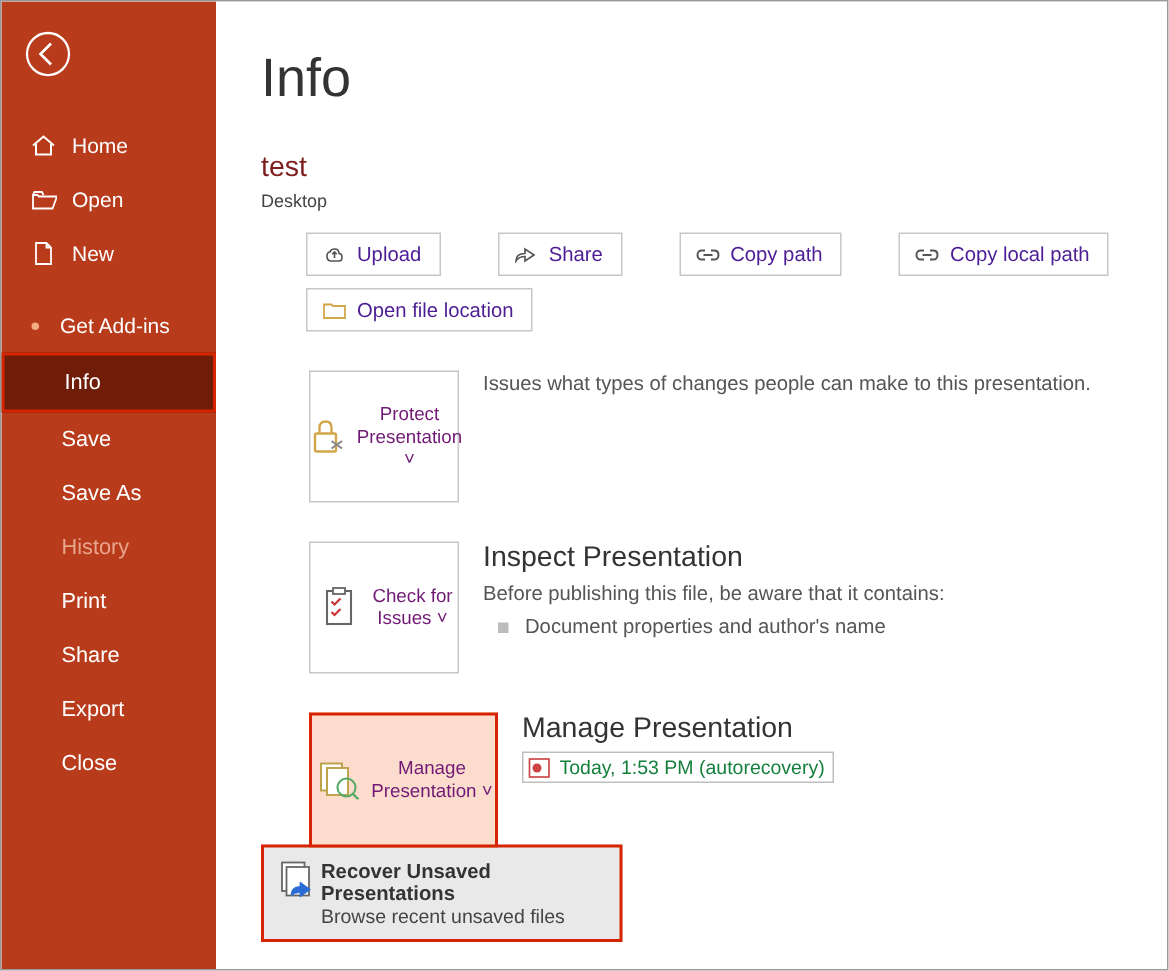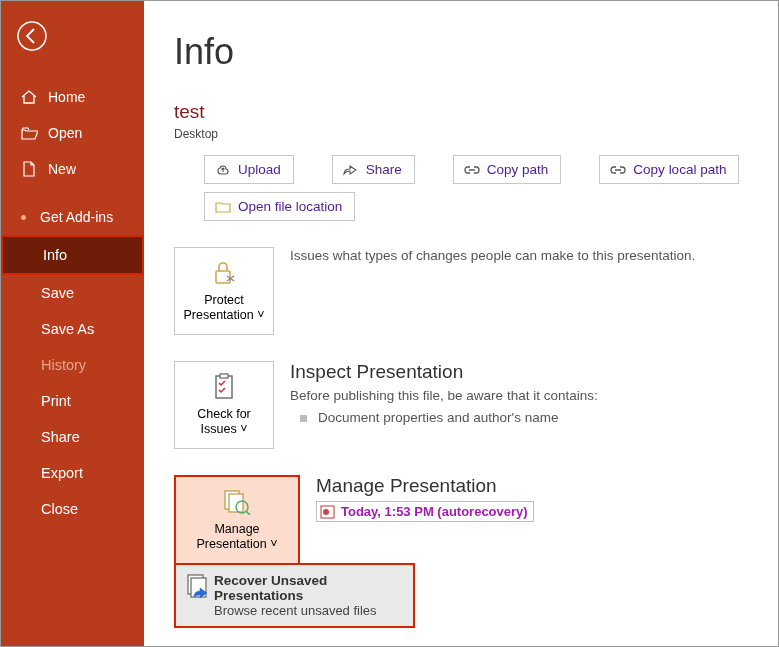--- a/index.html
+++ b/index.html
@@ -15,29 +15,29 @@
   .sidebar .item.text-only { padding-left: 40px; font-size: 14.5px;}
   .sidebar .item.hist { color: #e8a58c; }
   .main { flex: 1; padding: 30px 22px 0 30px; background:#fff; color:#333; overflow:hidden;}
   .main h1 { font-size: 36px; font-weight: 300; color: #333; margin-bottom: 28px; }
   .file-name { font-size: 19px; color: #7f1d1d; font-weight:400;}
   .file-path { font-size: 12px; color: #444; margin-top: 4px; margin-bottom: 14px; }
   .btn-row { display: flex; gap: 8px; margin-bottom: 26px; flex-wrap: wrap;}
   .btn { border: 1px solid #c7c7c7; background: #fff; padding: 6px 12px 6px 10px; font-size: 13.5px; display: inline-flex; align-items: center; gap: 7px; cursor: pointer; color:#4c1d95;margin-left:30px;}
   .btn .sic { width: 16px; height: 14px; display:inline-flex;align-items:center;justify-content:center;}
   .section { display: flex; gap: 16px; margin-bottom: 26px; }
-  .tile { width: 100px; height: 88px; border: 1px solid #c7c7c7; display: flex; flex-direction: column; align-items: center; justify-content: center; font-size: 12.5px; color:#000000; text-align:center; line-height:1.2; gap:6px; cursor:pointer;}
+  .tile { width: 100px; height: 88px; border: 1px solid #c7c7c7; display: flex; align-items: center; justify-content: center; font-size: 12.5px; color:#701a75; text-align:center; line-height:1.2; gap:6px; cursor:pointer;margin-left:32px;}
   .tile .ticon { width:32px;height:28px; display:flex;align-items:center;justify-content:center;}
   .tile.hl { background:#fcdccd; border:2px solid #d62300; width:126px; height:90px;}
   .sec-body h2 { font-size: 19px; font-weight: 400; color: #333; margin-bottom: 4px;}
   .sec-body p { font-size: 13.5px; color: #555; line-height:1.4;}
   .sec-body ul { list-style:none; margin-top:4px;}
   .sec-body li { font-size: 13.5px; color: #555; padding-left: 28px; position:relative;}
   .sec-body li::before { content:""; position:absolute; left:10px; top:5px; width:7px;height:7px;background:#bdbdbd;}
-  .recovery { border:1px solid #bfbfbf; display:flex;align-items:center; gap:6px; padding:2px 5px 2px 3px; font-size:13px; color:#a21caf; cursor:pointer; width:fit-content; margin-top:4px;font-weight:bold;}
+  .recovery { border:1px solid #bfbfbf; display:flex;align-items:center; gap:6px; padding:2px 5px 2px 3px; font-size:13px; color:#15803d; cursor:pointer; width:fit-content; margin-top:4px;}
   .dropdown { border:2px solid #d62300; background:#e9e9e9; width:241px; padding:8px 10px; display:flex; align-items:flex-start; margin-top:-2px; margin-left:0; cursor:pointer;}
   .dropdown .dic { width:28px;height:30px; flex-shrink:0;}
   .dropdown .dtxt .t1 { font-size:13.5px; font-weight:600; color:#333;}
   .dropdown .dtxt .t2 { font-size:13px; color:#444;}
   svg { display:block; }
 </style>
 </head>
 <body>
 
 <div class="app">

